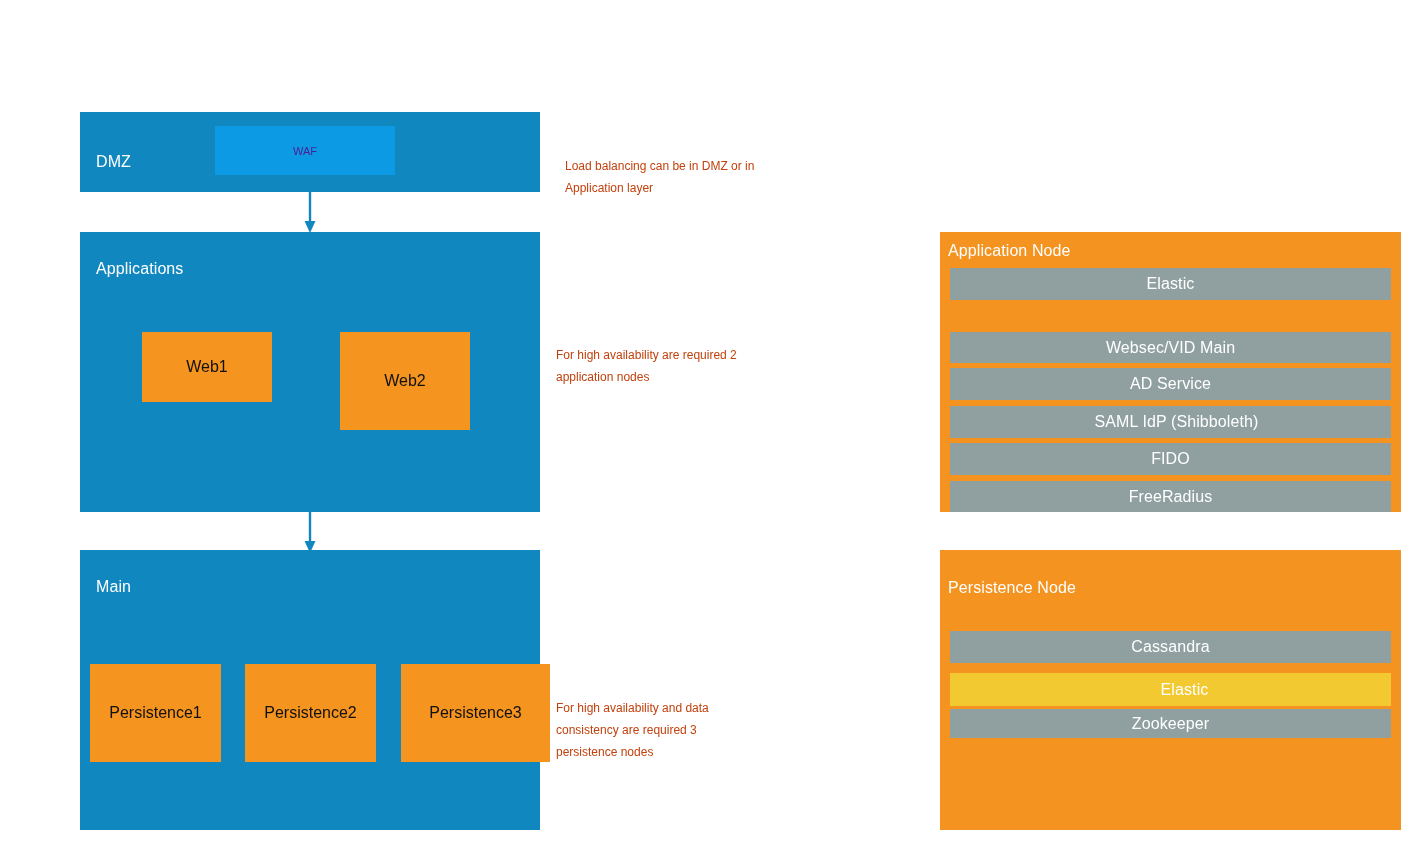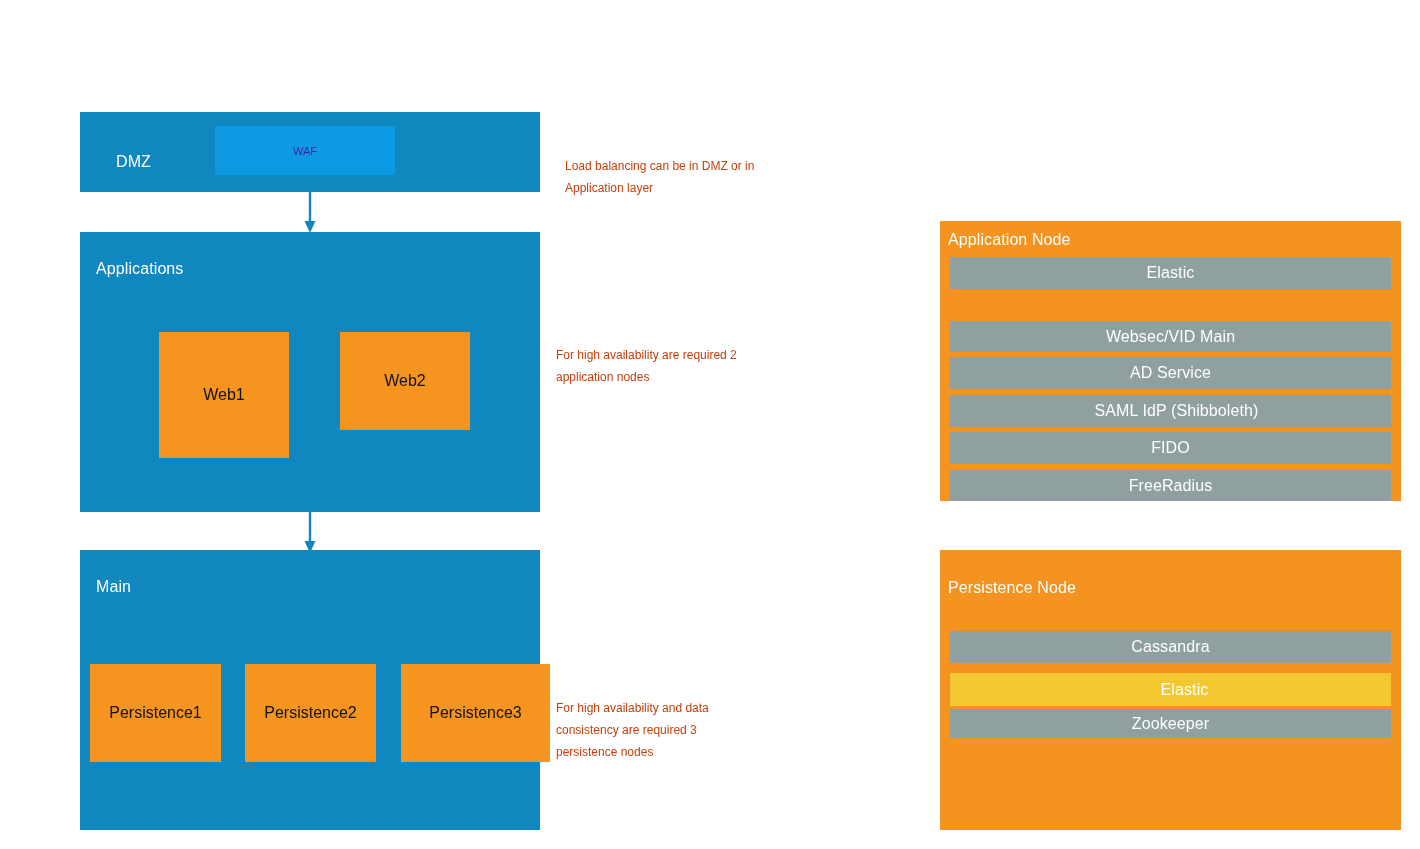--- a/index.html
+++ b/index.html
@@ -100,32 +100,32 @@
 
   
   .connector { position: absolute; }
 </style>
 </head>
 <body>
 
 <div class="canvas">
 
   <div class="zone" style="left:80px; top:112px; width:460px; height:80px;">
-    <div class="zone-title" style="top:40px;margin-left:20px;">DMZ</div>
+    <div class="zone-title" style="top:40px;">DMZ</div>
     <div class="box box-waf" style="left:135px; top:14px; width:180px; height:49px;">WAF</div>
   </div>
 
   <svg class="connector" style="left:296px; top:190px; width:28px; height:44px;" viewBox="0 0 28 44">
     <line x1="14" y1="0" x2="14" y2="34" stroke="#1187bf" stroke-width="2.4"></line>
     <path d="M14 43 L8.5 31 L19.5 31 Z" fill="#1187bf"></path>
   </svg>
 
   <div class="zone" style="left:80px; top:232px; width:460px; height:280px;">
     <div class="zone-title" style="top:27px;">Applications</div>
-    <div class="box box-orange" style="left:79px; top:100px; width:130px; height:126px;">Web1</div>
+    <div class="box box-orange" style="left:62px; top:100px; width:130px; height:70px;">Web1</div>
     <div class="box box-orange" style="left:260px; top:100px; width:130px; height:98px;">Web2</div>
   </div>
 
   <svg class="connector" style="left:296px; top:510px; width:28px; height:44px;" viewBox="0 0 28 44">
     <line x1="14" y1="0" x2="14" y2="34" stroke="#1187bf" stroke-width="2.4"></line>
     <path d="M14 43 L8.5 31 L19.5 31 Z" fill="#1187bf"></path>
   </svg>
 
   <div class="zone" style="left:80px; top:550px; width:460px; height:280px;">
     <div class="zone-title" style="top:27px;">Main</div>
@@ -137,21 +137,21 @@
   <div class="note" style="left:565px; top:155px; width:310px;">Load balancing can be in DMZ or in
 Application layer</div>
 
   <div class="note" style="left:556px; top:344px; width:310px;">For high availability are required 2
 application nodes</div>
 
   <div class="note" style="left:556px; top:697px; width:300px;">For high availability and data
 consistency are required 3
 persistence nodes</div>
 
-  <div class="panel" style="left:940px; top:221px; width:461px; height:280px;">
+  <div class="panel" style="left:940px; top:232px; width:461px; height:280px;">
     <div class="panel-title" style="top:9px;">Application Node</div>
 
     <div class="bar bar-gray" style="left:10px; top:36px; width:441px; height:32px;">Elastic</div>
 
     <div class="bar bar-gray" style="left:10px; top:100px; width:441px; height:31px;">Websec/VID Main</div>
 
     <div class="bar bar-gray" style="left:10px; top:136px; width:441px; height:32px;">AD Service</div>
 
     <div class="bar bar-gray" style="left:10px; top:174px; width:441px; height:32px;padding-left:12px;">SAML IdP (Shibboleth)</div>
 

